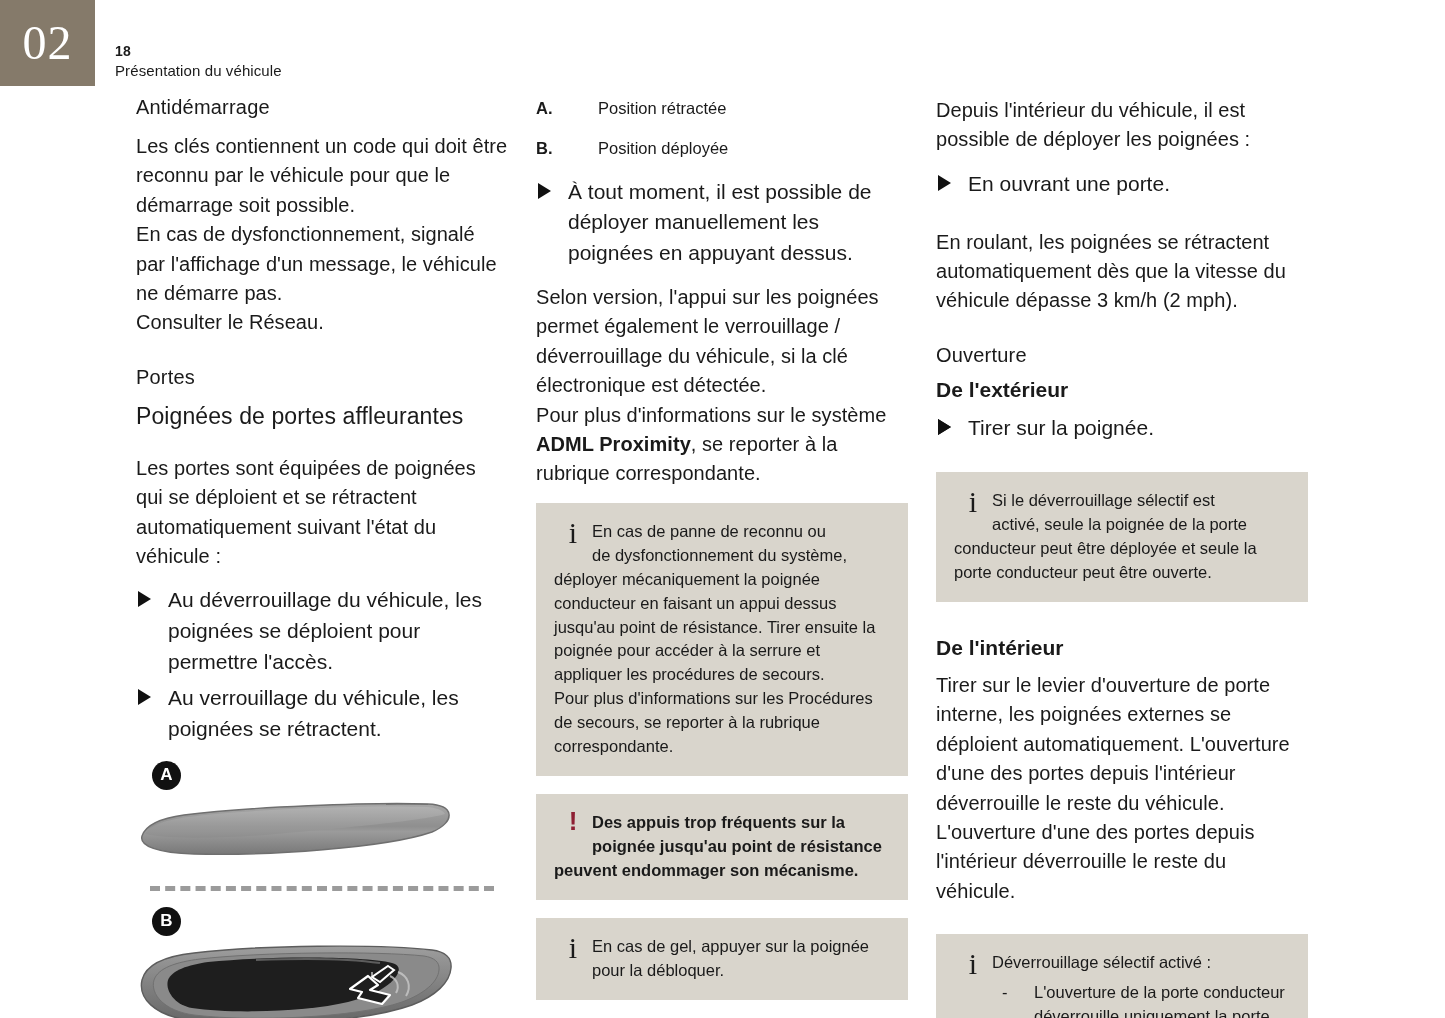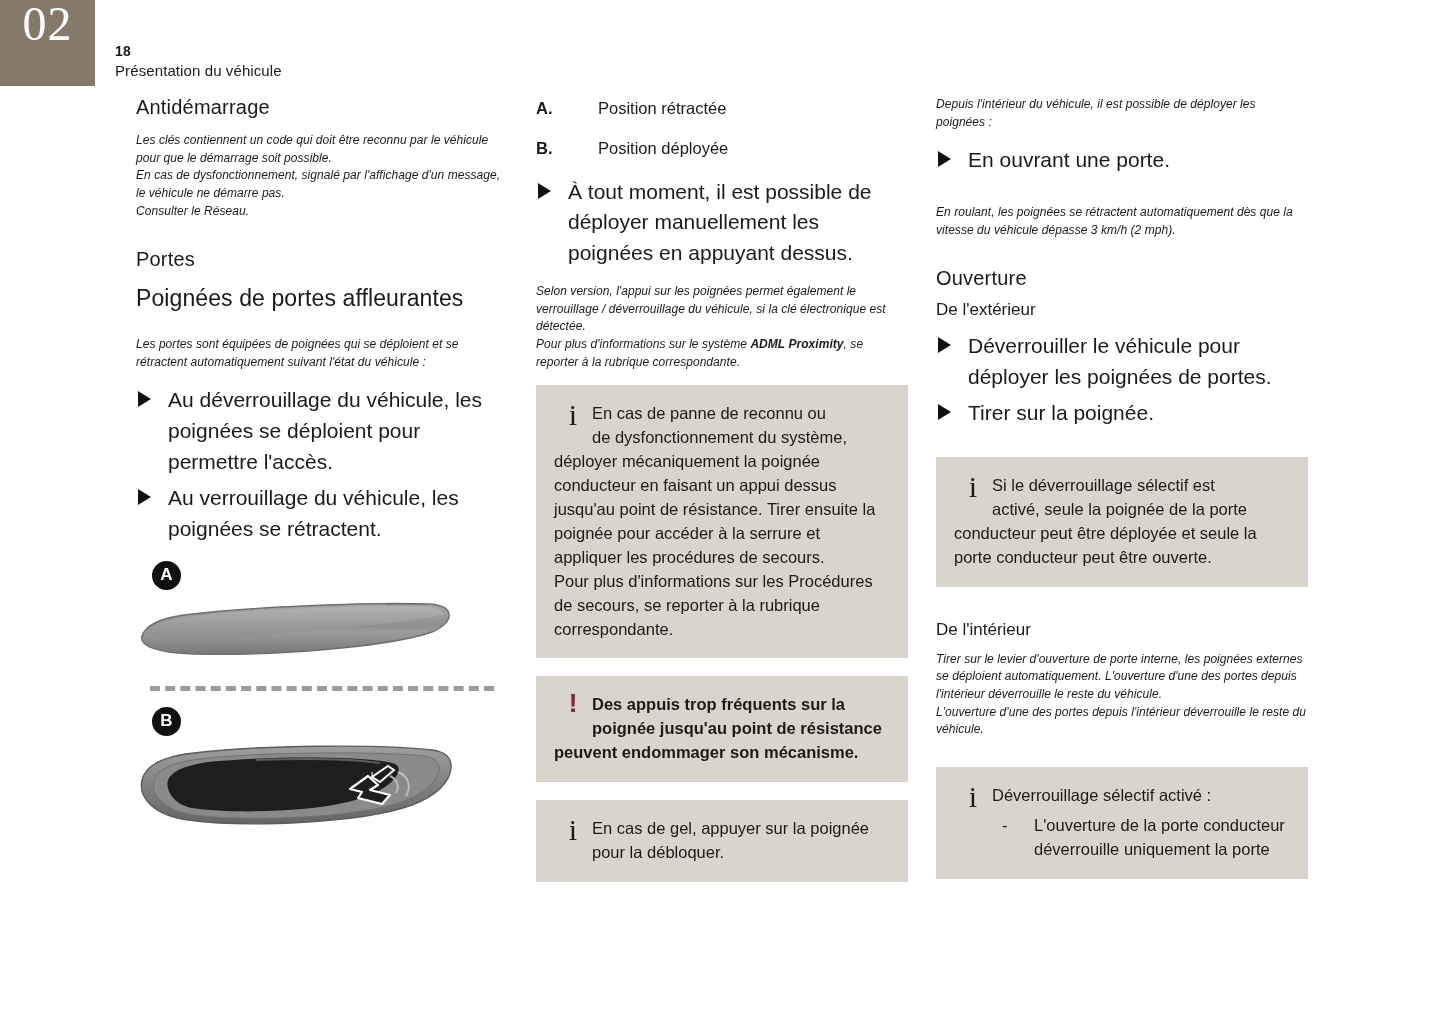--- a/index.html
+++ b/index.html
@@ -25,21 +25,21 @@
   
   .chapter-badge {
     position: absolute;
     left: 0;
     top: 0;
     width: 95px;
     height: 86px;
     background: #857a6a;
     color: #ffffff;
     display: flex;
-    align-items: flex-start;
+    align-items: center;
     justify-content: center;
     font-family: "Liberation Serif", serif;
     font-size: 48px;
     line-height: 1;
     letter-spacing: 1px;
   }
   .header-text {
     position: absolute;
     left: 115px;
     top: 42px;
@@ -82,31 +82,30 @@
     line-height: 1.15;
   }
   h2.sub-title {
     font-size: 23px;
     font-weight: normal;
     letter-spacing: 0.1px;
     margin: 0 0 24px 0;
     line-height: 1.22;
   }
   h3.bold-sub {
-    font-size: 17px;
-    font-weight: normal;
+    font-size: 21px;
+    font-weight: bold;
     margin: 0 0 10px 0;
     line-height: 1.3;
   }
   p.body {
-    font-size: 12px;
+    font-size: 20px;
     line-height: 1.47;
     margin: 0 0 14px 0;
     letter-spacing: 0.05px;
-    font-style: italic;
   }
   p.body.tight { margin-bottom: 0; }
   .spacer-sm { height: 14px; }
 
   b, strong { font-weight: bold; }
 
   
   ul.tri-list {
     list-style: none;
     margin: 0 0 14px 0;
@@ -371,21 +370,20 @@
 
       <div class="spacer-sm"></div>
 
       <h1 class="sec-title" style="margin-bottom:9px">Ouverture</h1>
 
       <h3 class="bold-sub">De l'extérieur</h3>
 
       <ul class="tri-list">
         <li>
           <span class="tri"></span>
-          <span>Déverrouiller le véhicule pour déployer les poignées de portes.</span>
         </li>
         <li>
           <span class="tri"></span>
           <span>Tirer sur la poignée.</span>
         </li>
       </ul>
 
       <div class="spacer-sm"></div>
 
       <div class="callout info">

